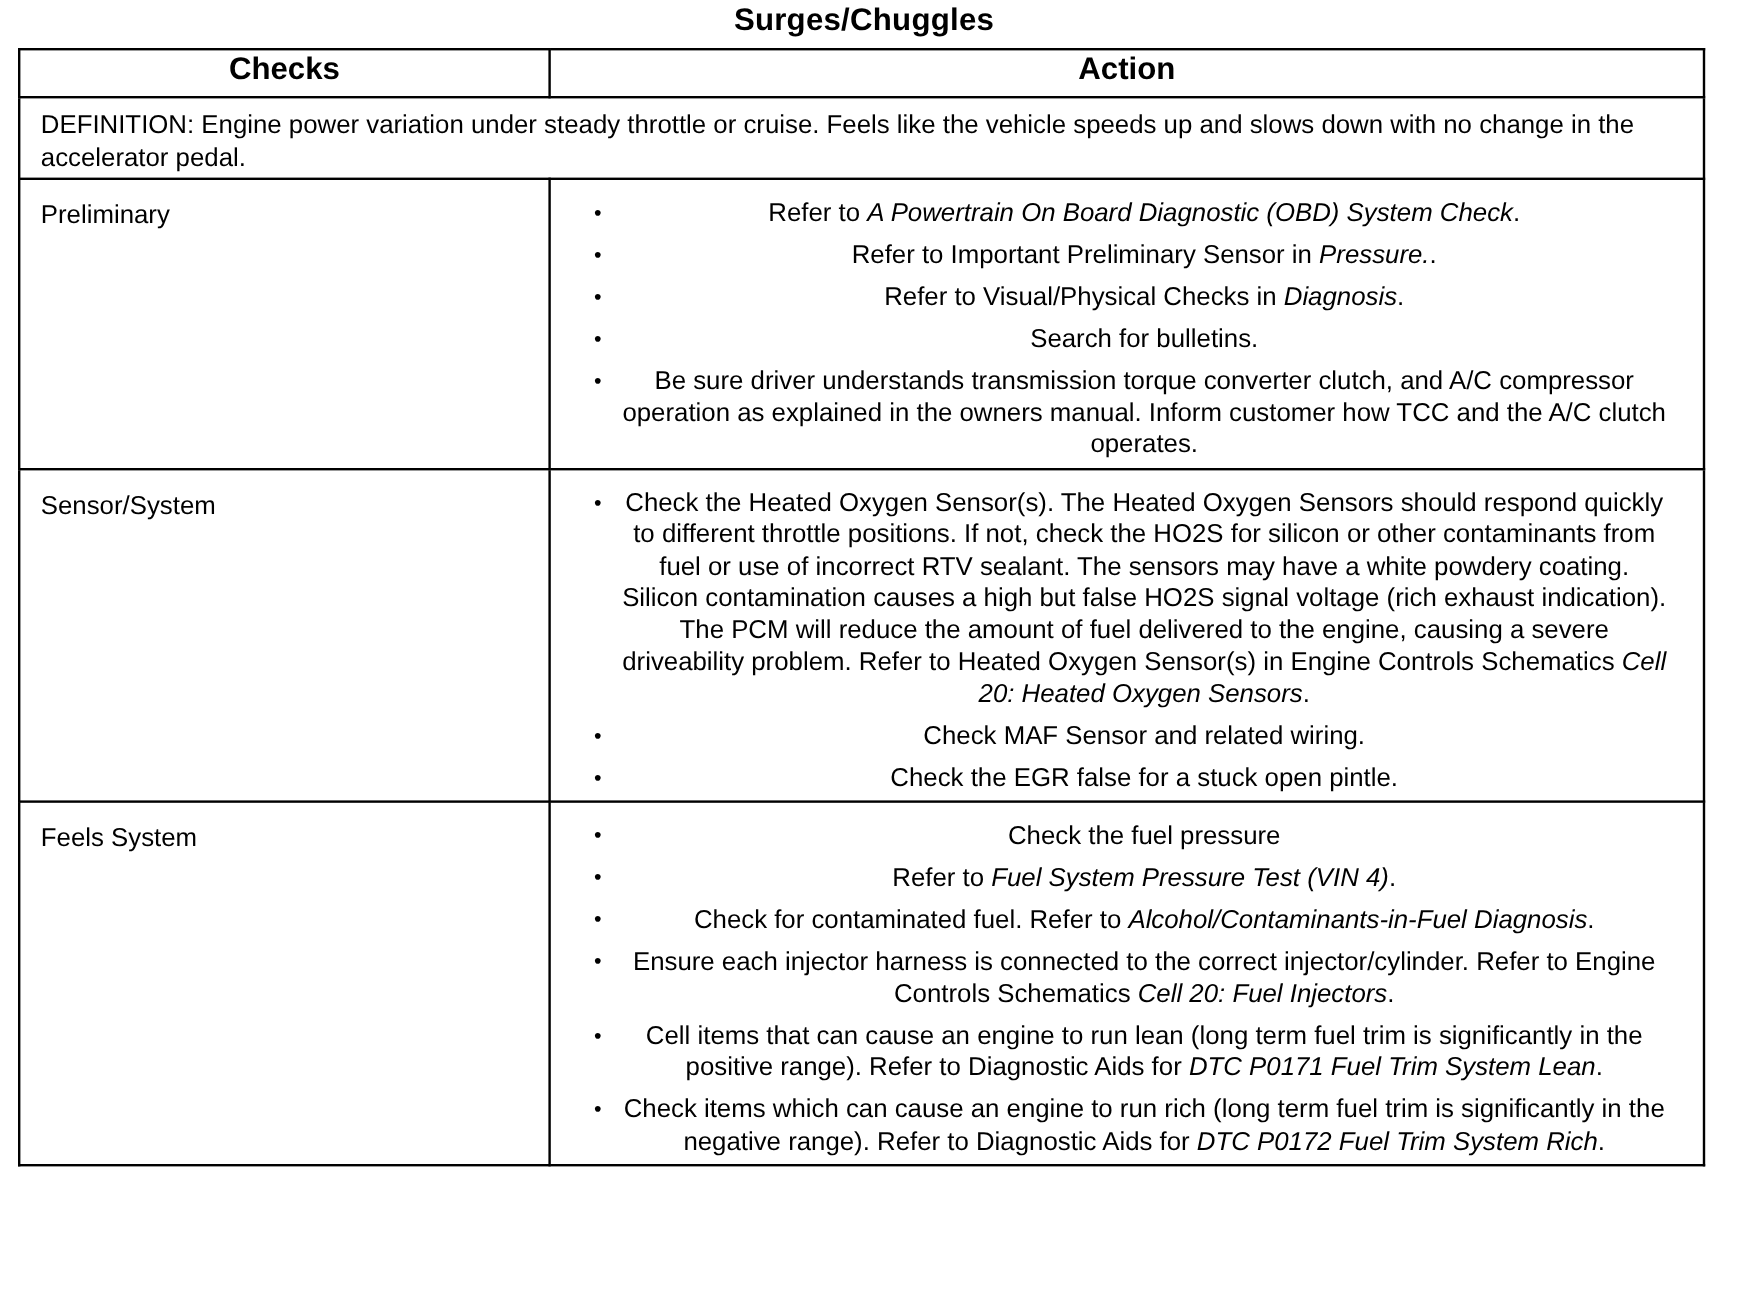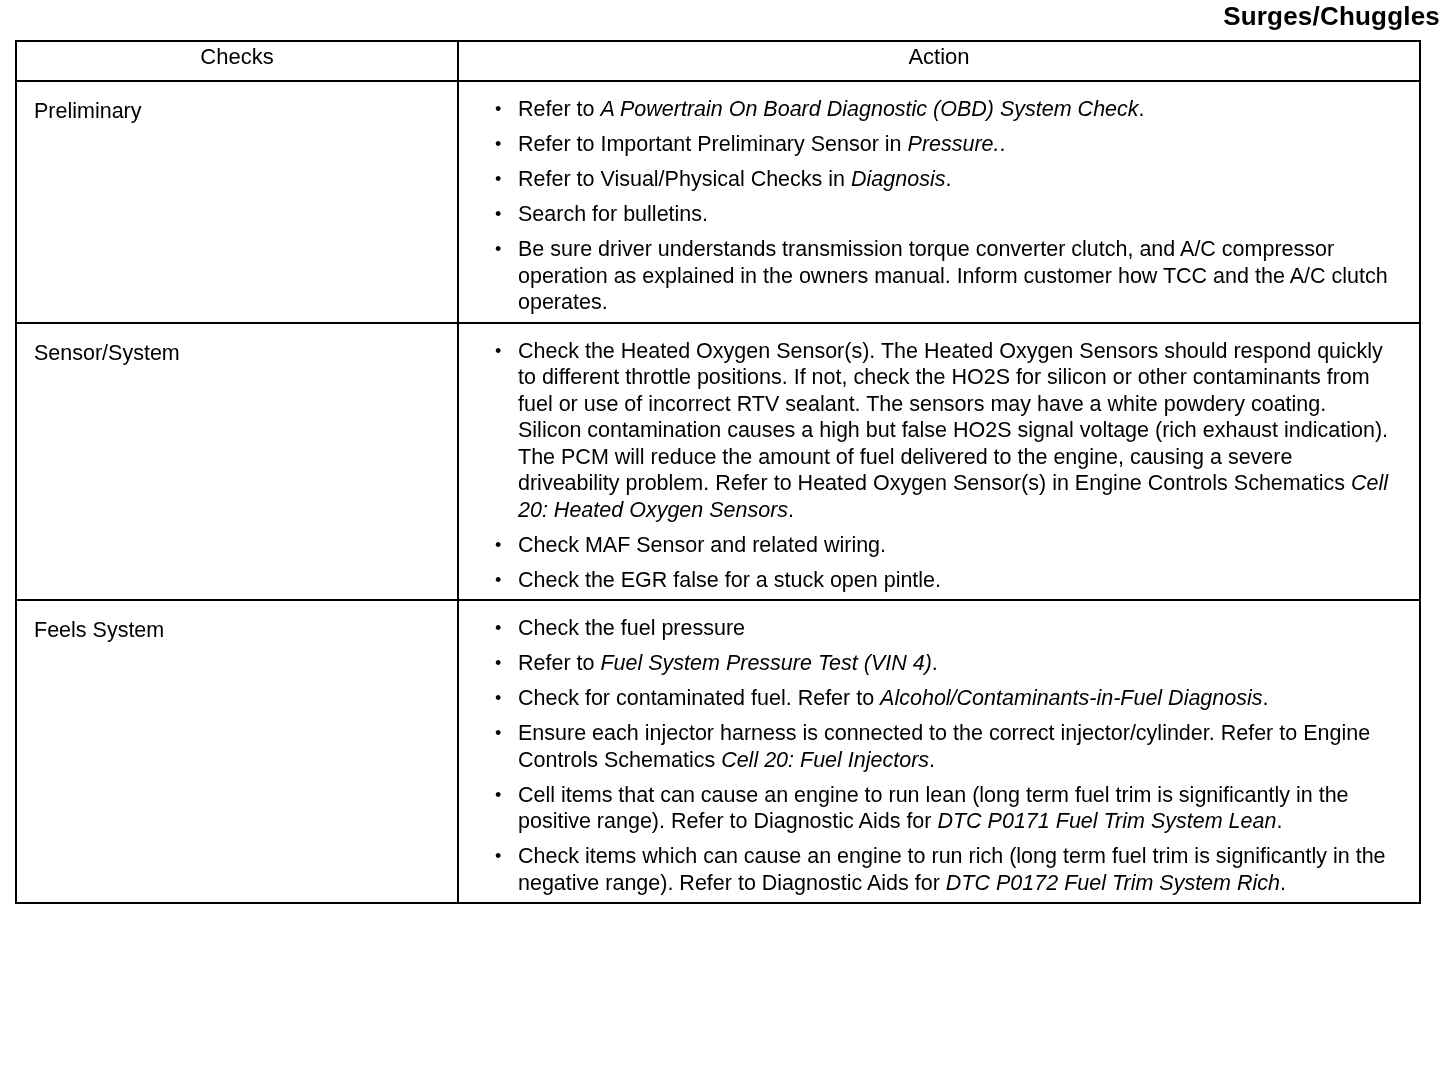--- a/index.html
+++ b/index.html
@@ -1,24 +1,24 @@
 <!DOCTYPE html>
 <html><head>
 <meta charset="utf-8">
 <style>
   html, body { margin: 0; padding: 0; background: #ffffff; }
   body { width: 1456px; height: 1086px; position: relative; font-family: "Liberation Sans", sans-serif; color: #000; overflow: hidden; }
-  .title { position: absolute; left: 0; top: 0; width: 1440px; text-align: right; font-weight: bold; font-size: 26px; line-height: 32px; letter-spacing: 0.2px; }
+  .title { position: absolute; left: 0; top: 0; width: 1440px; text-align: center; font-weight: bold; font-size: 26px; line-height: 32px; letter-spacing: 0.2px; }
   table { position: absolute; left: 15px; top: 40px; width: 1406px; border-collapse: collapse; table-layout: fixed; }
   td, th { border: 2.5px solid #000; vertical-align: top; font-size: 21.5px; line-height: 26.5px; }
-  th { font-weight: normal; text-align: center; height: 36px; padding: 2px 0 0 0; font-size: 22px; }
+  th { font-weight: bold; text-align: center; height: 36px; padding: 2px 0 0 0; font-size: 26px; }
   col.c1 { width: 442px; }
   td.def { padding: 9px 20px 4px 17px; }
   td.check { padding: 16px 16px 0 17px; }
-  td.action { padding: 14px 30px 6px 36px; }
+  td.action { padding: 14px 30px 6px 36px; text-align: center; }
   ul { margin: 0; padding: 0; list-style: none; }
   li { position: relative; padding-left: 23px; margin-bottom: 8.5px; }
   li::before { content: "\2022"; position: absolute; left: 0; top: 0; font-size: 18px; }
   li:last-child { margin-bottom: 0; }
   .it { font-style: italic; }
 </style>
 </head>
 <body>
 
 <div class="title">Surges/Chuggles</div>
@@ -28,20 +28,23 @@
       <col class="c1">
       <col>
     </colgroup>
   <thead>
     <tr>
       <th>Checks</th>
       <th>Action</th>
     </tr>
   </thead>
   <tbody>
+    <tr>
+      <td colspan="2" class="def">DEFINITION: Engine power variation under steady throttle or cruise. Feels like the vehicle speeds up and slows down with no change in the accelerator pedal.</td>
+    </tr>
 
     <tr>
       <td class="check">Preliminary</td>
       <td class="action">
         <ul>
           <li><span>Refer to </span><span class="it">A Powertrain On Board Diagnostic (OBD) System Check</span><span>.</span></li>
           <li><span>Refer to Important Preliminary Sensor in </span><span class="it">Pressure.</span><span>.</span></li>
           <li><span>Refer to Visual/Physical Checks in </span><span class="it">Diagnosis</span><span>.</span></li>
           <li><span>Search for bulletins.</span><span class="it"></span><span></span></li>
           <li><span>Be sure driver understands transmission torque converter clutch, and A/C compressor operation as explained in the owners manual. Inform customer how TCC and the A/C clutch operates.</span><span class="it"></span><span></span></li>

